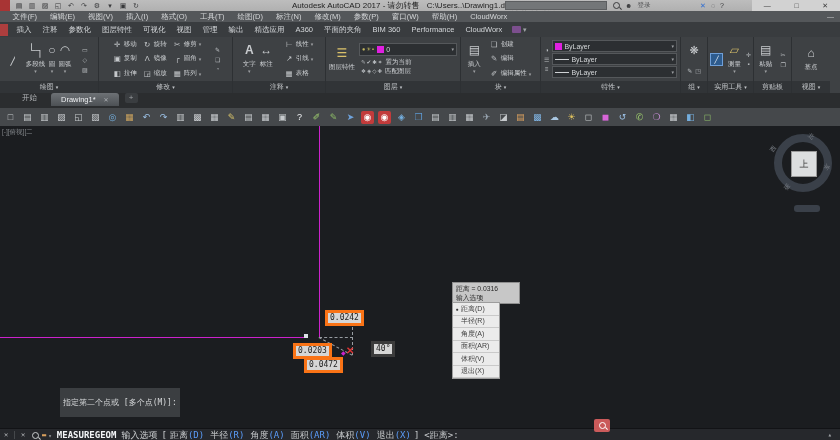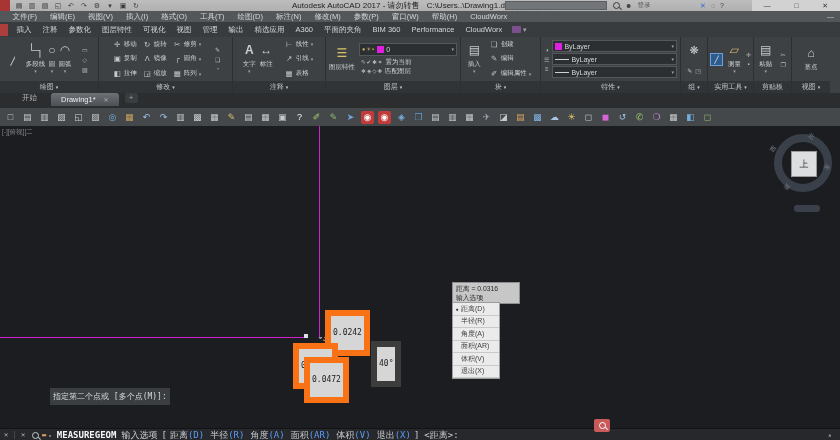--- a/index.html
+++ b/index.html
@@ -72,30 +72,30 @@
   .canvas *{position:absolute}
   .vplabel{left:2px;top:2px;width:30px;overflow:hidden;white-space:nowrap;font-size:6.5px;color:#83878b}
   .vline{left:319px;top:0;width:1px;height:212px;background:#cc22cc}
   .hline{left:0;top:211px;width:307px;height:1px;background:#cc22cc}
   .dashh{left:319px;top:211px;width:34px;border-top:1px dashed #989da2}
   .dashv{left:352px;top:196px;height:33px;border-left:1px dashed #989da2}
   .dashdiag{left:319px;top:211px;width:38px;border-top:1px dashed #989da2;transform:rotate(28deg);transform-origin:0 0}
   .grip{width:4px;height:4px;background:#dde3e8}
   .cursorx{left:346px;top:220px;font-size:10px;font-weight:bold;color:#e03535;line-height:10px}
   .mdiamond{left:341px;top:224px;font-size:6px;color:#cc22cc;line-height:6px}
-  .dyn{background:#d6d6d6;border:6px solid #f97316;color:#1c1c1c;height:10px;line-height:10px;
-       font:8px "DejaVu Sans Mono",monospace;padding:12px 2px;white-space:nowrap}
+  .dyn{background:#d6d6d6;border:3px solid #f97316;color:#1c1c1c;height:10px;line-height:10px;
+       font:8px "DejaVu Sans Mono",monospace;padding:0 2px;white-space:nowrap}
   .tooltip{left:452px;top:156px;width:60px;background:#c7c7c7;border:1px solid #8e8e8e;color:#2a2a2a;
            font-size:6.8px;line-height:9px;padding:1px 3px;white-space:nowrap}
   .ctxmenu{left:452px;top:176px;width:48px;background:#ededed;border:1px solid #9d9d9d;box-sizing:border-box}
   .ctxmenu .cmi{position:static;display:flex;align-items:center;height:11.5px;border-bottom:1px solid #c9c9c9;
                 background:#ebebeb;font-size:7px;color:#3e3e3e}
   .ctxmenu .cmi span{position:static}
   .ctxmenu .cmb{width:8px;text-align:center;font-size:5px;color:#333}
-  .echo{left:50px;font:8px "DejaVu Sans Mono",monospace;color:#d6d8da;padding:3px 3px;white-space:pre}
+  .echo{left:60px;font:8px "DejaVu Sans Mono",monospace;color:#d6d8da;padding:9px 3px;white-space:pre}
   .echo1{top:262px;background:#3b3e41}
   .echo2a{top:275px;background:#56595d}
   .echo2b{top:288px;background:#56595d}
   
   .vcube{left:772px;top:8px;width:64px;height:82px}
   .vcube *{position:absolute}
   .vring{left:2px;top:0;width:42px;height:42px;border:8px solid #3a4049;border-radius:50%}
   .vlabel{font-size:6px;color:#7c8188;line-height:6px}
   .vface{left:19px;top:17px;width:24px;height:24px;background:#dcdedf;border:1px solid #9a9a9a;
          color:#3a3a3a;font-size:9px;display:flex;align-items:center;justify-content:center}

